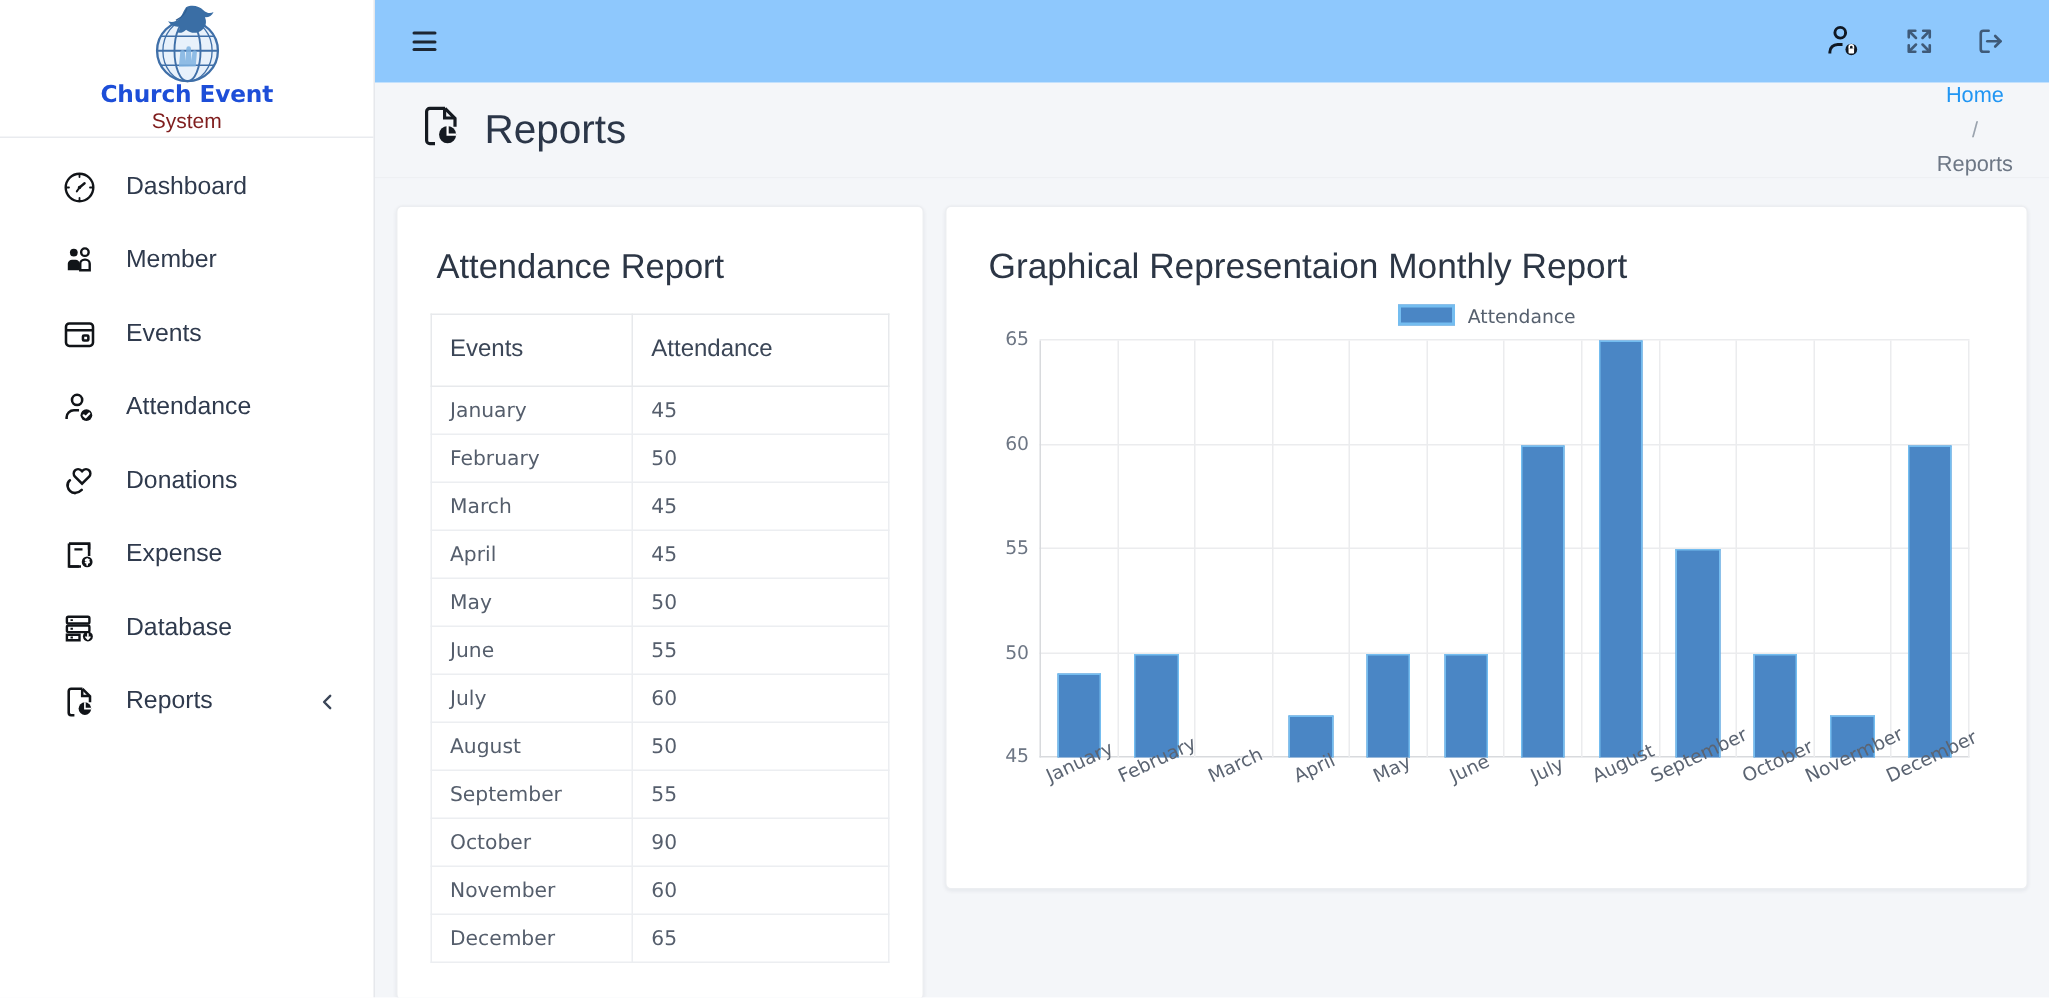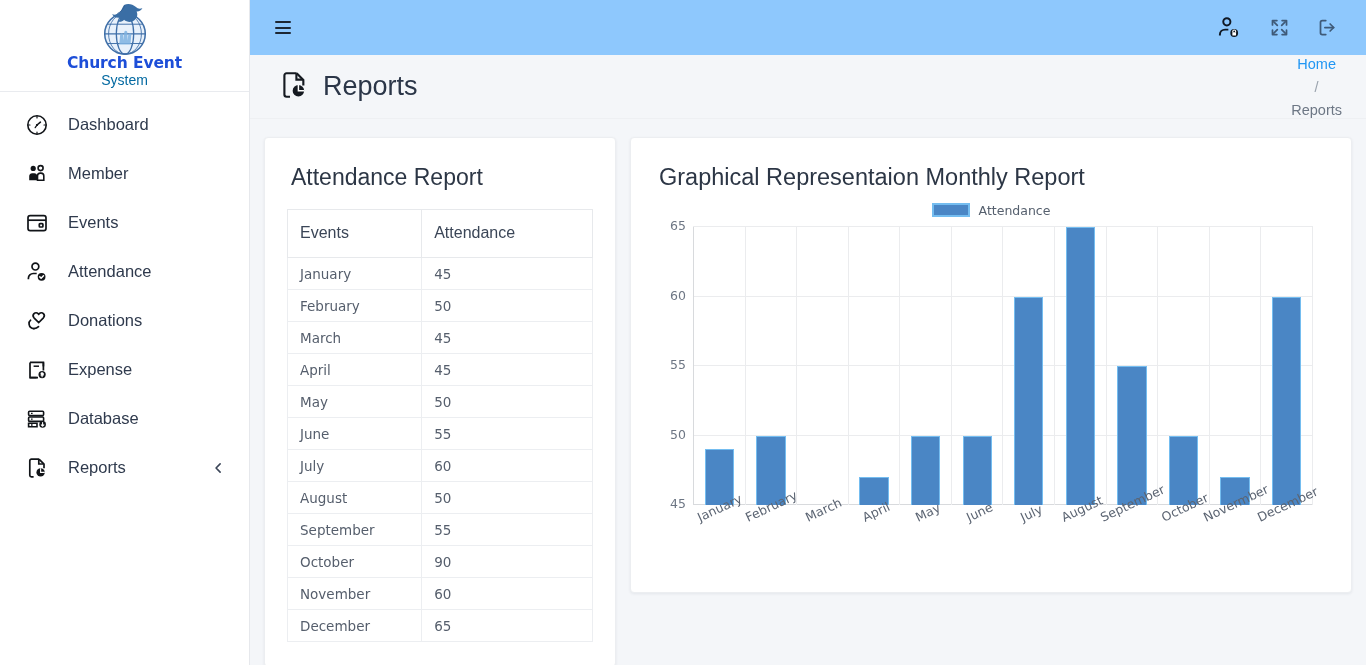--- a/index.html
+++ b/index.html
@@ -30,27 +30,27 @@
   }
   .brand-logo { width: 62px; height: 56px; display:block; margin-bottom: -2px; }
   .brand-text { text-align: center; line-height: 1.0; }
   .brand-line1 {
     font-family: "DejaVu Sans", sans-serif;
     font-weight: 700; font-size: 15.5px; color: #1d4ed8;
     letter-spacing: -0.1px;
   }
   .brand-line2 {
     font-family: "Liberation Sans", sans-serif;
-    font-weight: 400; font-size: 14px; color: #0369a1;
+    font-weight: 400; font-size: 14px; color: #7f1d1d;
     margin-top: 1px;
   }
   .nav { padding-top: 8px; }
   .nav-item {
     display: flex; align-items: center;
-    height: 49px; padding: 0 22px 0 22px;
+    height: 49px; padding: 0 22px 0 38px;
     cursor: pointer; position: relative;
   }
   .nav-ico {
     width: 30px; height: 30px; flex: 0 0 30px;
     display: flex; align-items: center; justify-content: center;
     margin-right: 16px; color: #111418;
   }
   .nav-ico svg { display: block; }
   .nav-label {
     font-size: 16.5px; color: #2f3a4d;

